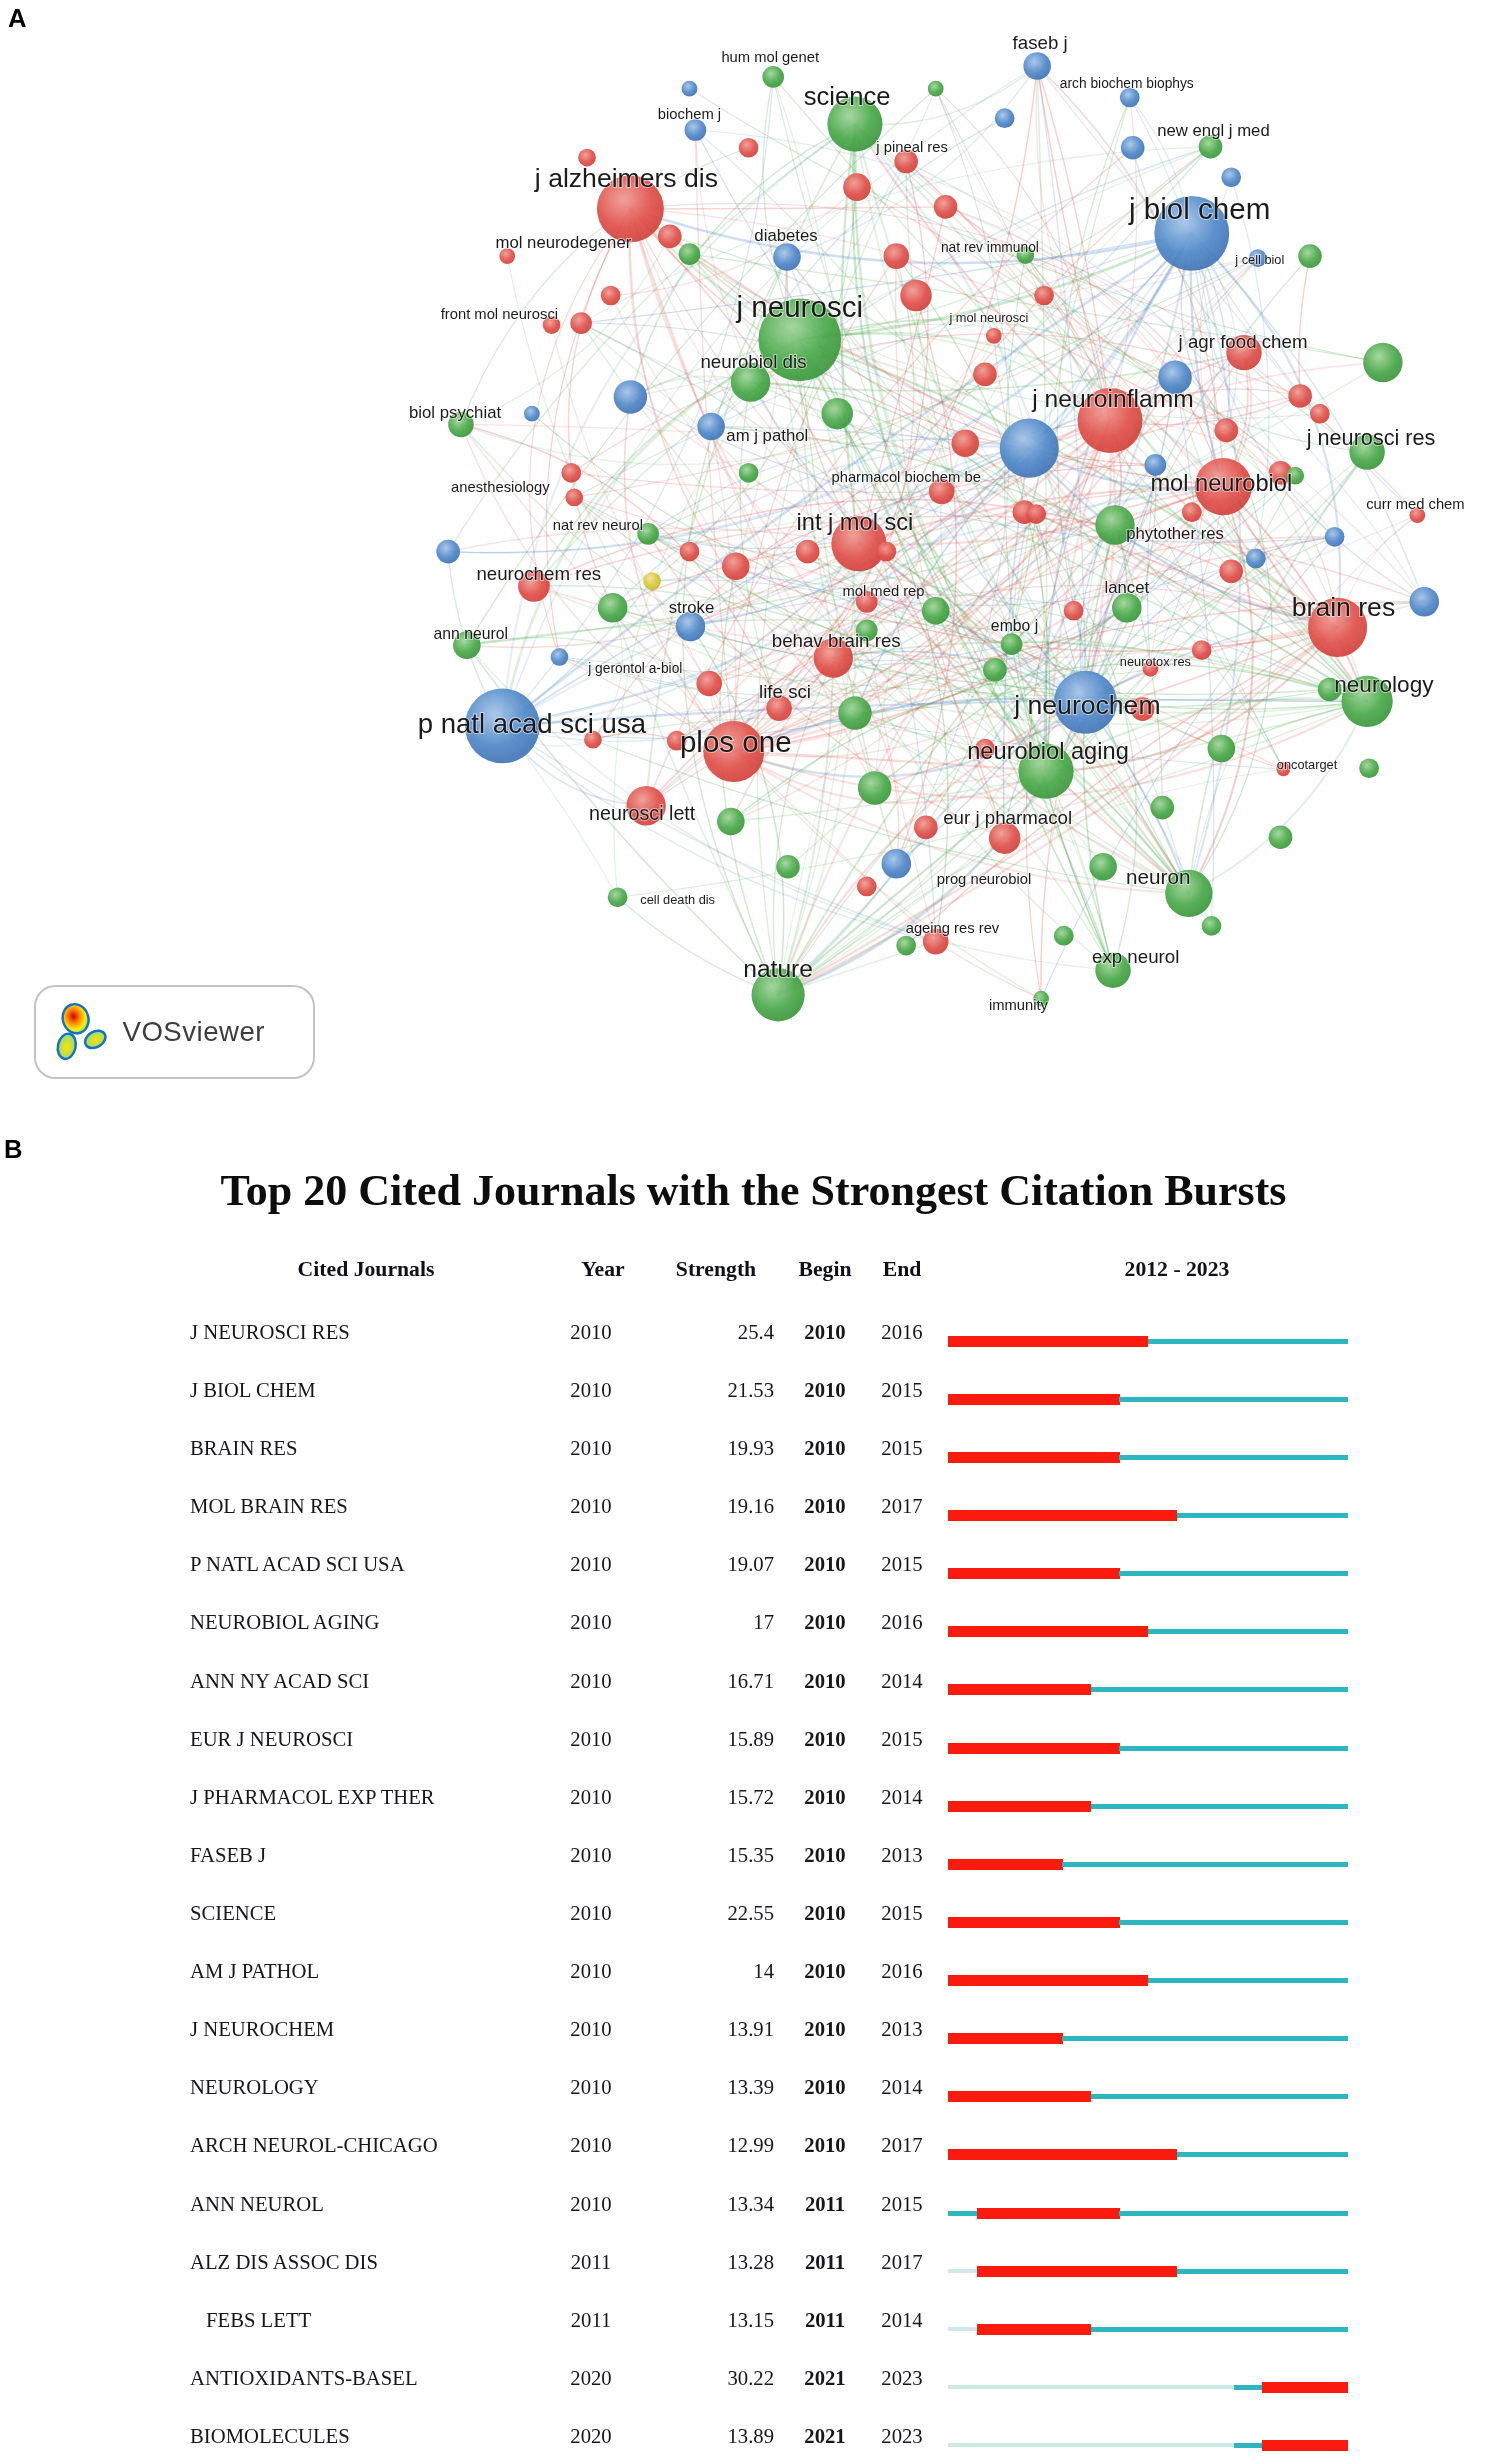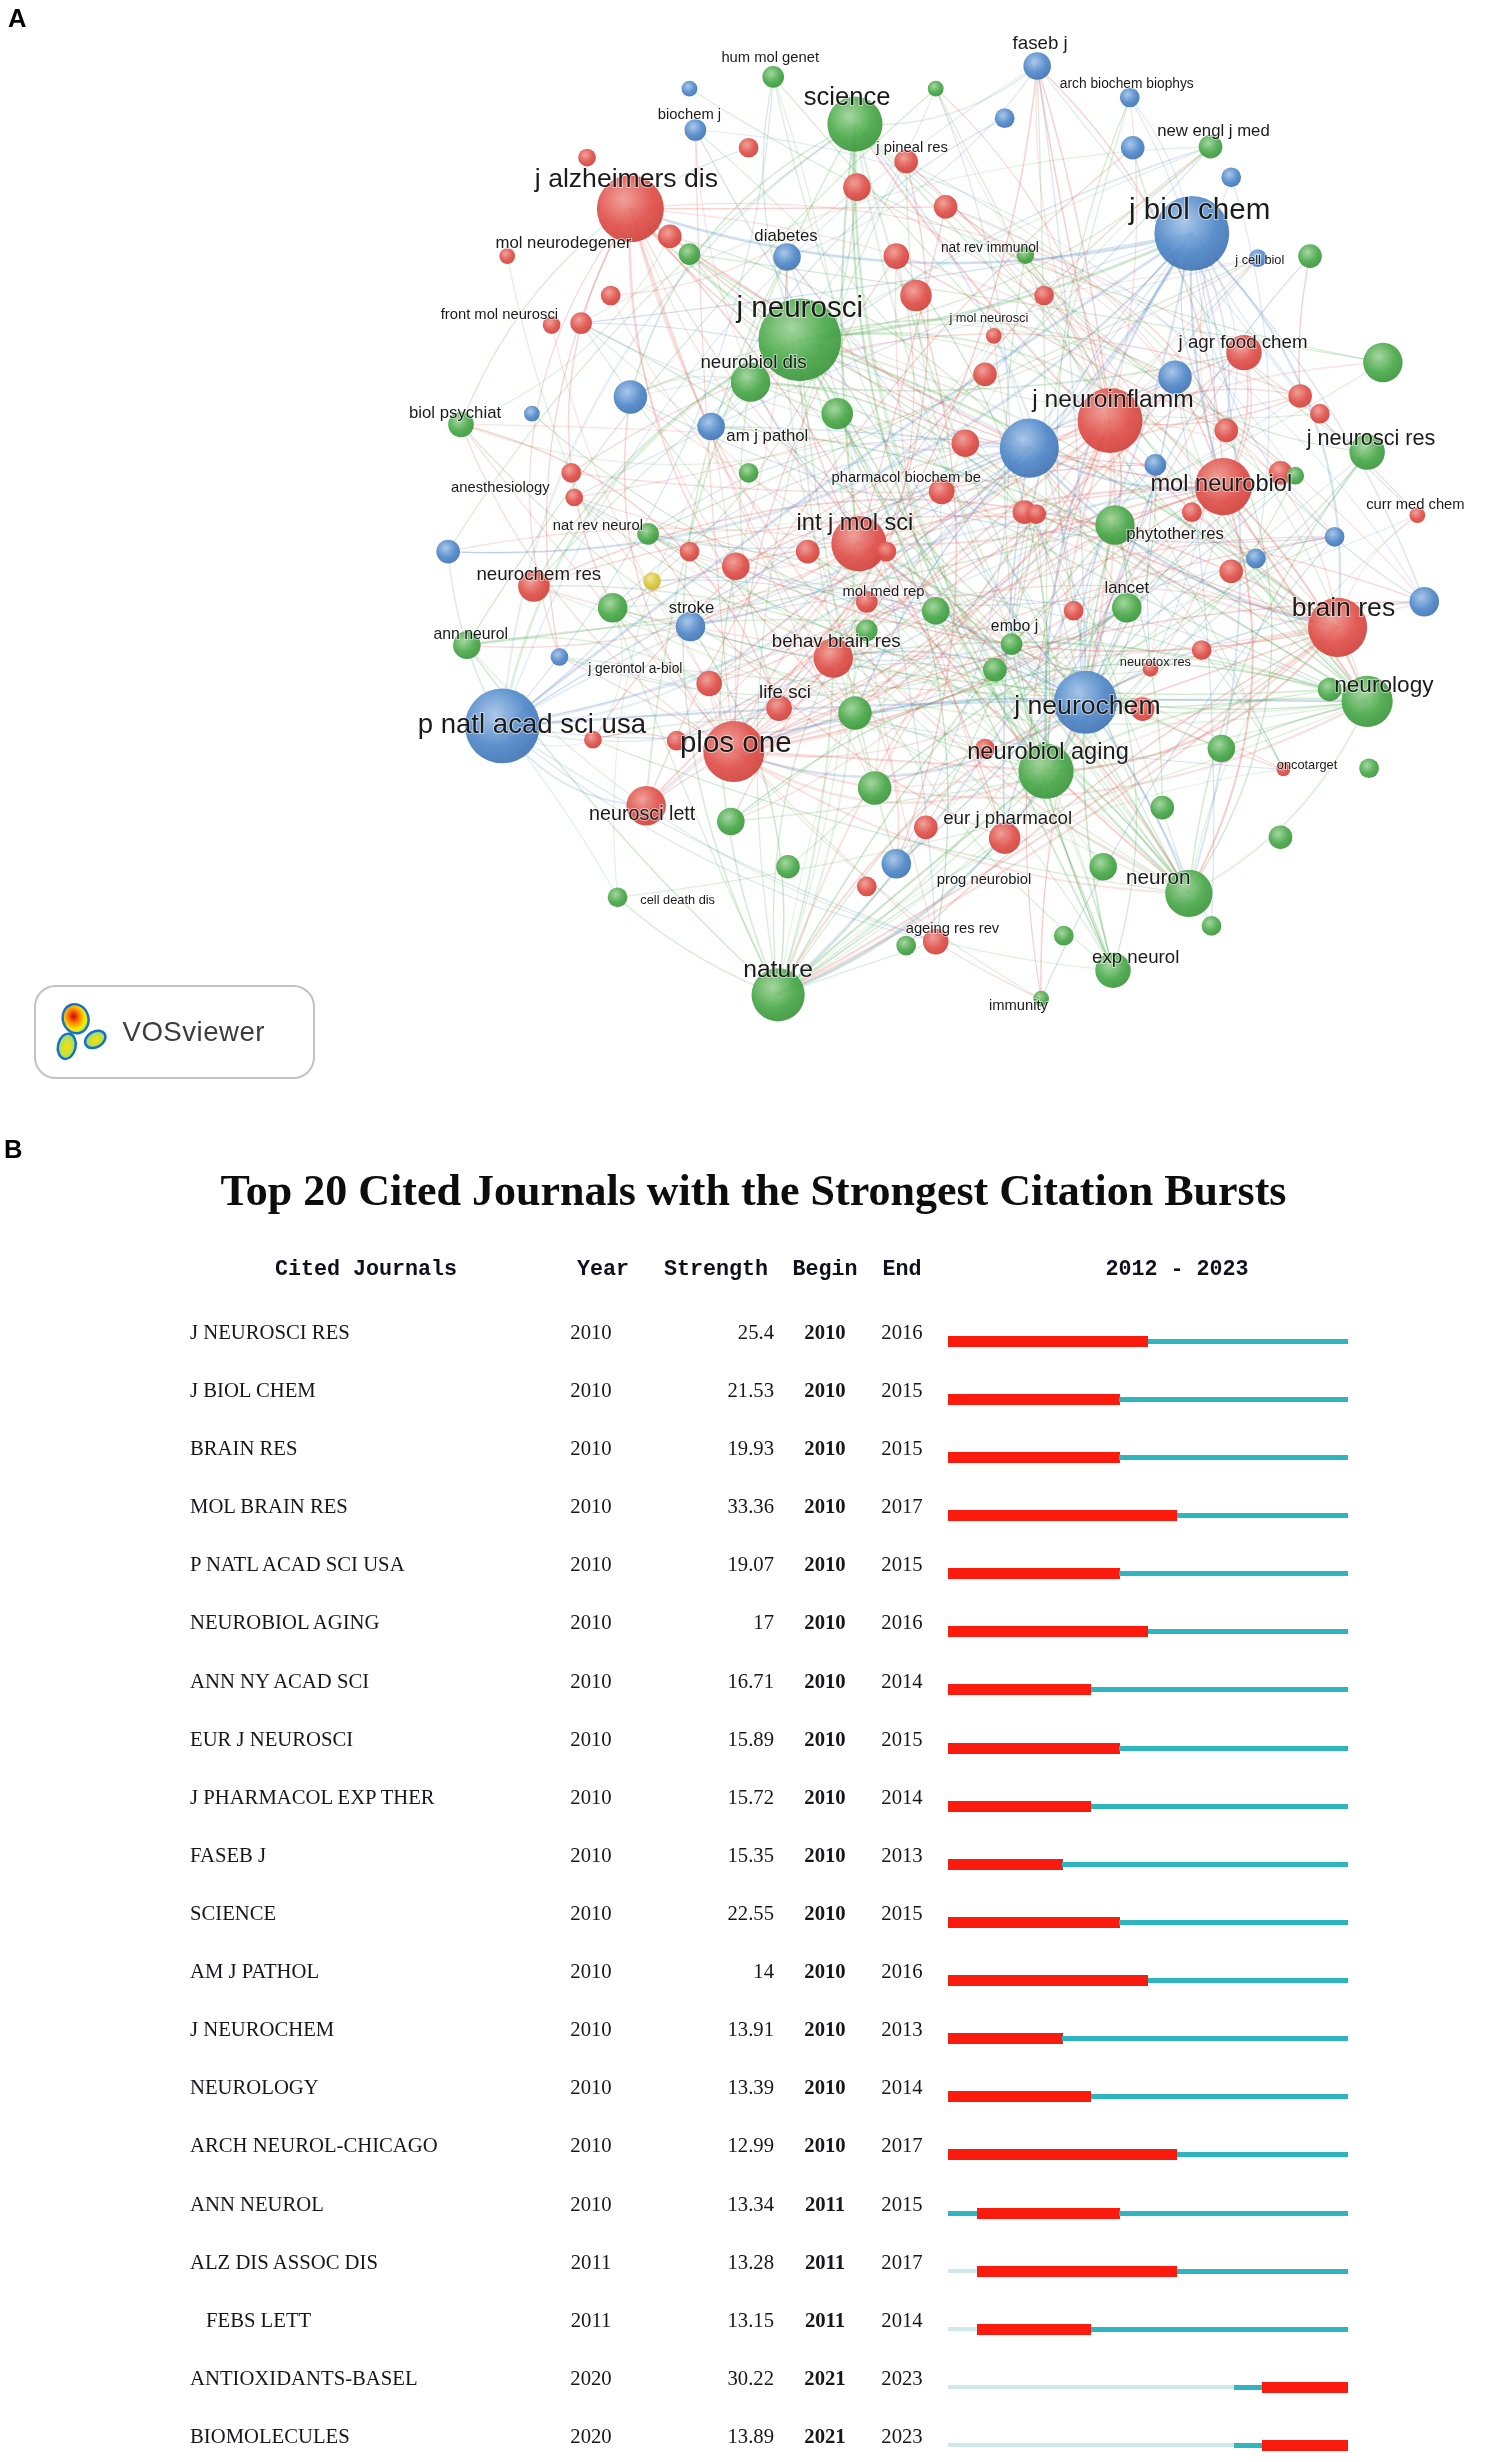--- a/index.html
+++ b/index.html
@@ -5,21 +5,21 @@
   html,body{margin:0;padding:0;background:#ffffff;}
   body{width:1507px;height:2463px;position:relative;font-family:"Liberation Sans",sans-serif;}
   .panel-letter{position:absolute;font-weight:bold;font-size:25.6px;color:#000;font-family:"Liberation Sans",sans-serif;}
   #panelA-letter{left:7.9px;top:3.9px;}
   #panelB-letter{left:3.9px;top:1135px;}
   #network{position:absolute;left:0;top:0;}
   #network text{font-family:"Liberation Sans",sans-serif;fill:#1b1b1b;paint-order:stroke;stroke:#ffffff;stroke-width:2px;stroke-opacity:0.5;}
   .vos-badge{position:absolute;left:34px;top:985px;width:281px;height:94px;border:2px solid #c3c3c3;border-radius:21.7px;background:#fff;display:flex;align-items:center;box-sizing:border-box;padding-left:17.7px;}
   .vos-badge span{font-size:27.6px;color:#3d3d3d;letter-spacing:0.5px;margin-left:11.8px;}
   .burst-title{position:absolute;left:0;top:1165px;width:1507px;text-align:center;font-family:"Liberation Serif",serif;font-weight:bold;font-size:44px;color:#0d0d0d;}
-  .hcell{position:absolute;font-family:Liberation Mono, monospace;font-weight:bold;font-size:21.7px;color:#10101d;text-align:right;transform:translateX(-50%);white-space:nowrap;}
+  .hcell{position:absolute;font-family:Liberation Serif, serif;font-weight:bold;font-size:21.7px;color:#10101d;text-align:right;transform:translateX(-50%);white-space:nowrap;}
   .bcell{position:absolute;font-family:"Liberation Serif",serif;font-size:20.7px;color:#16161c;white-space:nowrap;transform:translateY(-50%);}
   .bcell.center{transform:translate(-50%,-50%);}
   .bcell.right{transform:translate(-100%,-50%);}
   .bcell.bold{font-weight:bold;}
   .bar{position:absolute;height:12.8px;}
   .seg{position:absolute;}
 </style>
 </head>
 <body>
 
@@ -757,21 +757,21 @@
         <div class="seg" style="left: 257px; width: 28.6px; top: 3.9px; height: 4.9px; background: rgb(46, 182, 190);"></div>
         <div class="seg" style="left: 286px; width: 28.6px; top: 3.9px; height: 4.9px; background: rgb(46, 182, 190);"></div>
         <div class="seg" style="left: 314px; width: 28.6px; top: 3.9px; height: 4.9px; background: rgb(46, 182, 190);"></div>
         <div class="seg" style="left: 343px; width: 28.6px; top: 3.9px; height: 4.9px; background: rgb(46, 182, 190);"></div>
         <div class="seg" style="left: 371px; width: 28.6px; top: 3.9px; height: 4.9px; background: rgb(46, 182, 190);"></div>
       </div>
     </div>
     <div>
       <div class="bcell " style="left: 190px; top: 1506px;">MOL BRAIN RES</div>
       <div class="bcell center" style="left: 591px; top: 1506px;">2010</div>
-      <div class="bcell right" style="left: 774px; top: 1506px;">33.36</div>
+      <div class="bcell right" style="left: 774px; top: 1506px;">19.16</div>
       <div class="bcell center bold" style="left: 825px; top: 1506px;">2010</div>
       <div class="bcell center" style="left: 902px; top: 1506px;">2017</div>
       <div class="bar" style="left: 948px; top: 1509px;">
         <div class="seg" style="left: 0px; width: 28.6px; top: 1px; height: 10.8px; background: rgb(250, 26, 14);"></div>
         <div class="seg" style="left: 28.6px; width: 28.6px; top: 1px; height: 10.8px; background: rgb(250, 26, 14);"></div>
         <div class="seg" style="left: 57px; width: 28.6px; top: 1px; height: 10.8px; background: rgb(250, 26, 14);"></div>
         <div class="seg" style="left: 86px; width: 28.6px; top: 1px; height: 10.8px; background: rgb(250, 26, 14);"></div>
         <div class="seg" style="left: 114px; width: 28.6px; top: 1px; height: 10.8px; background: rgb(250, 26, 14);"></div>
         <div class="seg" style="left: 143px; width: 28.6px; top: 1px; height: 10.8px; background: rgb(250, 26, 14);"></div>
         <div class="seg" style="left: 171px; width: 28.6px; top: 1px; height: 10.8px; background: rgb(250, 26, 14);"></div>

